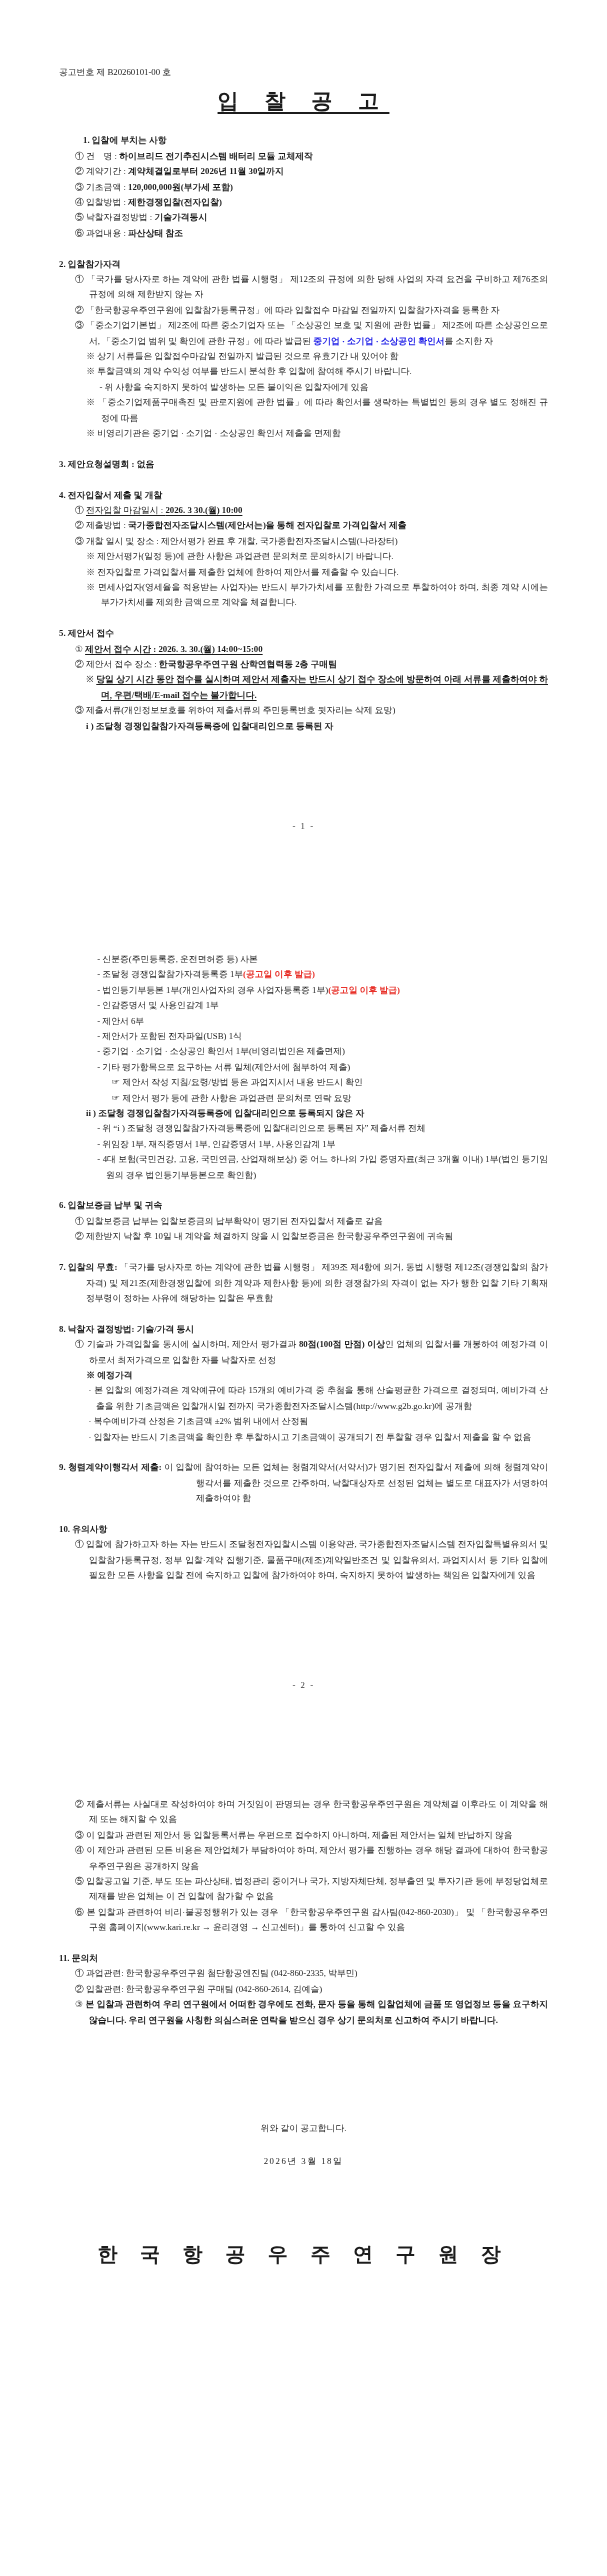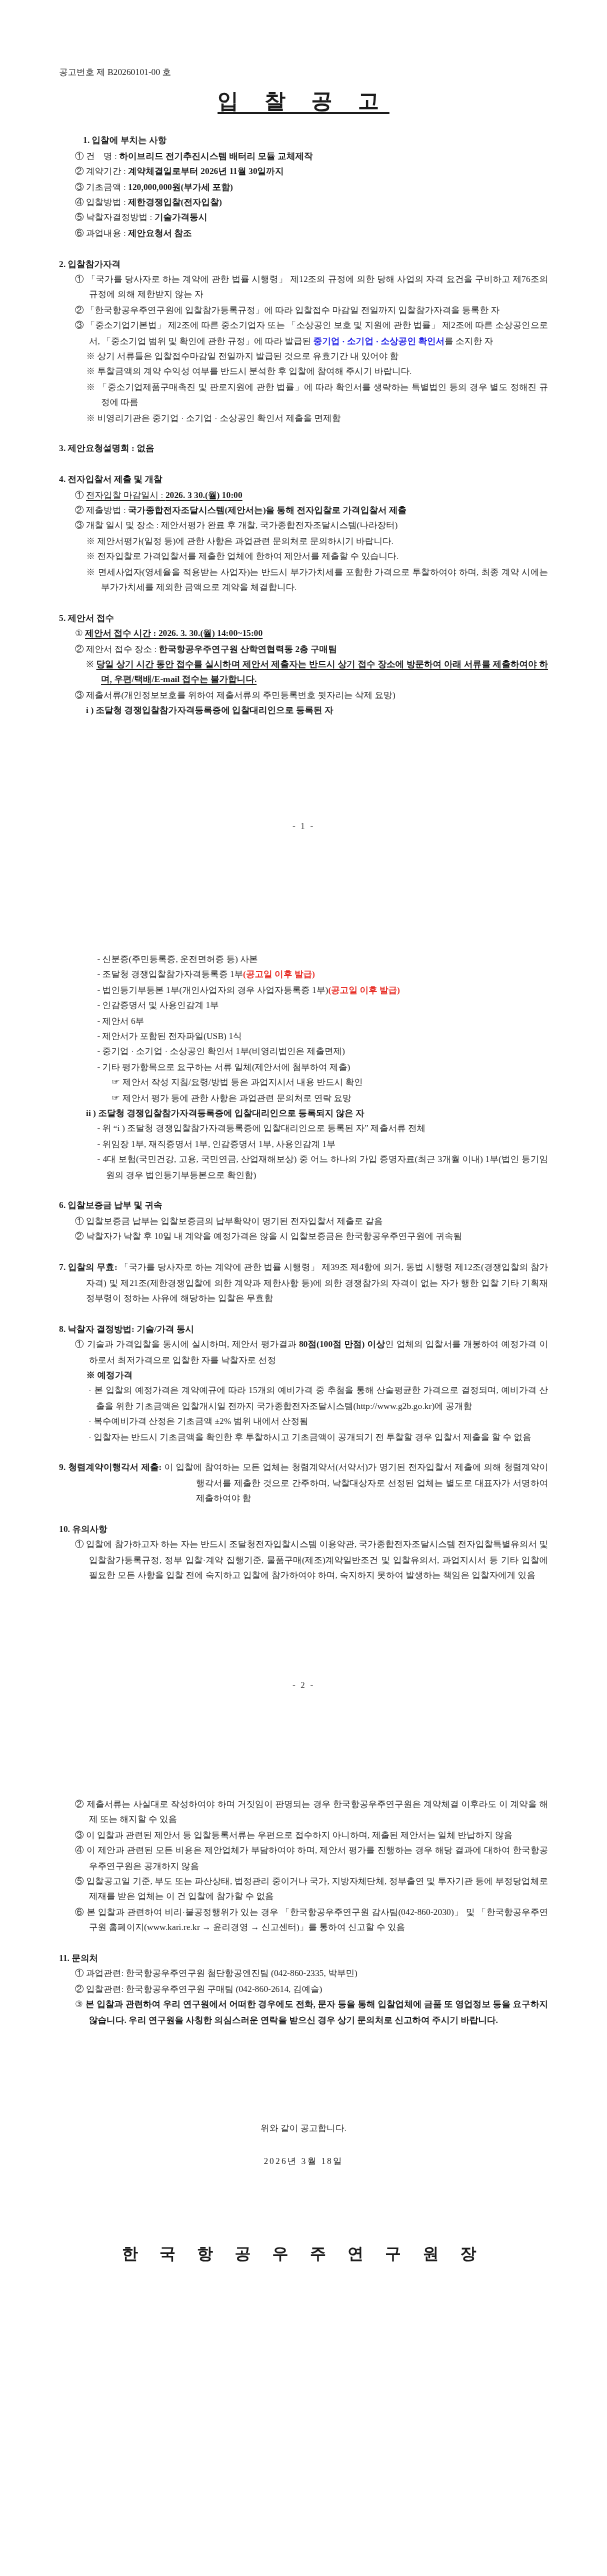--- a/index.html
+++ b/index.html
@@ -30,46 +30,47 @@
   .pagenum {
     position:absolute; bottom:25px; left:0; right:0;
     text-align:center; letter-spacing:1.5px; color:#3a3a3a;
   }
   .blocks-p2 { padding-top:93px; }
   .blocks-p3 { padding-top:79px; }
   .closing { text-align:center; margin-top:93px; }
   .date    { text-align:center; margin-top:17.6px; letter-spacing:1.5px; }
   .issuer  {
     text-align:center; margin-top:74px; font-weight:bold;
-    font-size:16px; letter-spacing:8.8px; line-height:22px;
+    font-size:20px; letter-spacing:8.8px; line-height:22px;
   }
 </style>
 </head>
 <body>
 
 <div class="doc">
 
   <div class="page">
     <div class="meta line">공고번호 제 B20260101-00 호</div>
     <div class="title">입 찰 공 고</div>
     <div class="blocks">
         <div class="line b-h"><span style="font-weight: bold; margin-left: 24px;">1. 입찰에 부치는 사항</span></div>
         <div class="line b-item"><span>① 건&nbsp;&nbsp;&nbsp;&nbsp;명 : </span><span style="font-weight: bold;">하이브리드 전기추진시스템 배터리 모듈 교체제작</span></div>
         <div class="line b-item"><span>② 계약기간 : </span><span style="font-weight: bold;">계약체결일로부터 2026년 11월 30일까지</span></div>
         <div class="line b-item"><span>③ 기초금액 : </span><span style="font-weight: bold;">120,000,000원(부가세 포함)</span></div>
         <div class="line b-item"><span>④ 입찰방법 : </span><span style="font-weight: bold;">제한경쟁입찰(전자입찰)</span></div>
         <div class="line b-item"><span>⑤ 낙찰자결정방법 : </span><span style="font-weight: bold;">기술가격동시</span></div>
-        <div class="line b-item"><span>⑥ 과업내용 : </span><span style="font-weight: bold;">제안요청서 참조</span></div>
+        <div class="line b-item"><span>⑥ 과업내용 : </span><span style="font-weight: bold;">파산상태 참조</span></div>
         <div class="gap"></div>
         <div class="line b-h"><span style="font-weight: bold;">2. 입찰참가자격</span></div>
         <div class="line b-item"><span>① 「국가를 당사자로 하는 계약에 관한 법률 시행령」 제12조의 규정에 의한 당해 사업의 자격 요건을 구비하고 제76조의 규정에 의해 제한받지 않는 자</span></div>
         <div class="line b-item"><span>② 「한국항공우주연구원에 입찰참가등록규정」에 따라 입찰접수 마감일 전일까지 입찰참가자격을 등록한 자</span></div>
         <div class="line b-item"><span>③ 「중소기업기본법」 제2조에 따른 중소기업자 또는 「소상공인 보호 및 지원에 관한 법률」 제2조에 따른 소상공인으로서, 「중소기업 범위 및 확인에 관한 규정」에 따라 발급된 </span><span style="font-weight: bold; color: rgb(35, 35, 232);">중기업 · 소기업 · 소상공인 확인서</span><span>를 소지한 자</span></div>
         <div class="line b-note"><span>※ 상기 서류들은 입찰접수마감일 전일까지 발급된 것으로 유효기간 내 있어야 함</span></div>
         <div class="line b-note"><span>※ 투찰금액의 계약 수익성 여부를 반드시 분석한 후 입찰에 참여해 주시기 바랍니다.</span></div>
+        <div class="line b-subdash"><span>- 위 사항을 숙지하지 못하여 발생하는 모든 불이익은 입찰자에게 있음</span></div>
         <div class="line b-note"><span>※ 「중소기업제품구매촉진 및 판로지원에 관한 법률」에 따라 확인서를 생략하는 특별법인 등의 경우 별도 정해진 규정에 따름</span></div>
         <div class="line b-note"><span>※ 비영리기관은 중기업 · 소기업 · 소상공인 확인서 제출을 면제함</span></div>
         <div class="gap"></div>
         <div class="line b-h"><span style="font-weight: bold;">3. 제안요청설명회 : 없음</span></div>
         <div class="gap"></div>
         <div class="line b-h"><span style="font-weight: bold;">4. 전자입찰서 제출 및 개찰</span></div>
         <div class="line b-item"><span>① </span><span class="u">전자입찰 마감일시 : </span><span class="u" style="font-weight: bold;">2026. 3 30.(월) 10:00</span></div>
         <div class="line b-item"><span>② 제출방법 : </span><span style="font-weight: bold;">국가종합전자조달시스템(제안서는)을 통해 전자입찰로 가격입찰서 제출</span></div>
         <div class="line b-item"><span>③ 개찰 일시 및 장소 : 제안서평가 완료 후 개찰, 국가종합전자조달시스템(나라장터)</span></div>
         <div class="line b-note"><span>※ 제안서평가(일정 등)에 관한 사항은 과업관련 문의처로 문의하시기 바랍니다.</span></div>
@@ -98,21 +99,21 @@
         <div class="line b-dash"><span>- 기타 평가항목으로 요구하는 서류 일체(제안서에 첨부하여 제출)</span></div>
         <div class="line b-arrow"><span>☞ 제안서 작성 지침/요령/방법 등은 과업지시서 내용 반드시 확인</span></div>
         <div class="line b-arrow"><span>☞ 제안서 평가 등에 관한 사항은 과업관련 문의처로 연락 요망</span></div>
         <div class="line b-rom"><span>ii ) 조달청 경쟁입찰참가자격등록증에 입찰대리인으로 등록되지 않은 자</span></div>
         <div class="line b-dash"><span>- 위 “i ) 조달청 경쟁입찰참가자격등록증에 입찰대리인으로 등록된 자” 제출서류 전체</span></div>
         <div class="line b-dash"><span>- 위임장 1부, 재직증명서 1부, 인감증명서 1부, 사용인감계 1부</span></div>
         <div class="line b-dash"><span>- 4대 보험(국민건강, 고용, 국민연금, 산업재해보상) 중 어느 하나의 가입 증명자료(최근 3개월 이내) 1부(법인 등기임원의 경우 법인등기부등본으로 확인함)</span></div>
         <div class="gap"></div>
         <div class="line b-h"><span style="font-weight: bold;">6. 입찰보증금 납부 및 귀속</span></div>
         <div class="line b-item"><span>① 입찰보증금 납부는 입찰보증금의 납부확약이 명기된 전자입찰서 제출로 갈음</span></div>
-        <div class="line b-item"><span>② 낙찰자가 낙찰 후 10일 내 계약을 예정가격은 않을 시 입찰보증금은 한국항공우주연구원에 귀속됨</span></div>
+        <div class="line b-item"><span>② 제한받지 낙찰 후 10일 내 계약을 체결하지 않을 시 입찰보증금은 한국항공우주연구원에 귀속됨</span></div>
         <div class="gap"></div>
         <div class="line b-h7"><span style="font-weight: bold;">7. </span><span style="font-weight: bold;">입찰의 무효:</span><span> 「국가를 당사자로 하는 계약에 관한 법률 시행령」 제39조 제4항에 의거, 동법 시행령 제12조(경쟁입찰의 참가자격) 및 제21조(제한경쟁입찰에 의한 계약과 제한사항 등)에 의한 경쟁참가의 자격이 없는 자가 행한 입찰 기타 기획재정부령이 정하는 사유에 해당하는 입찰은 무효함</span></div>
         <div class="gap"></div>
         <div class="line b-h"><span style="font-weight: bold;">8. 낙찰자 결정방법: 기술/가격 동시</span></div>
         <div class="line b-item"><span>① 기술과 가격입찰을 동시에 실시하며, 제안서 평가결과 </span><span style="font-weight: bold;">80점(100점 만점) 이상</span><span>인 업체의 입찰서를 개봉하여 예정가격 이하로서 최저가격으로 입찰한 자를 낙찰자로 선정</span></div>
         <div class="line b-note"><span style="font-weight: bold;">※ 예정가격</span></div>
         <div class="line b-dot"><span>· 본 입찰의 예정가격은 계약예규에 따라 15개의 예비가격 중 추첨을 통해 산술평균한 가격으로 결정되며, 예비가격 산출을 위한 기초금액은 입찰개시일 전까지 국가종합전자조달시스템(http://www.g2b.go.kr)에 공개함</span></div>
         <div class="line b-dot"><span>· 복수예비가격 산정은 기초금액 ±2% 범위 내에서 산정됨</span></div>
         <div class="line b-dot"><span>· 입찰자는 반드시 기초금액을 확인한 후 투찰하시고 기초금액이 공개되기 전 투찰할 경우 입찰서 제출을 할 수 없음</span></div>
         <div class="gap"></div>

